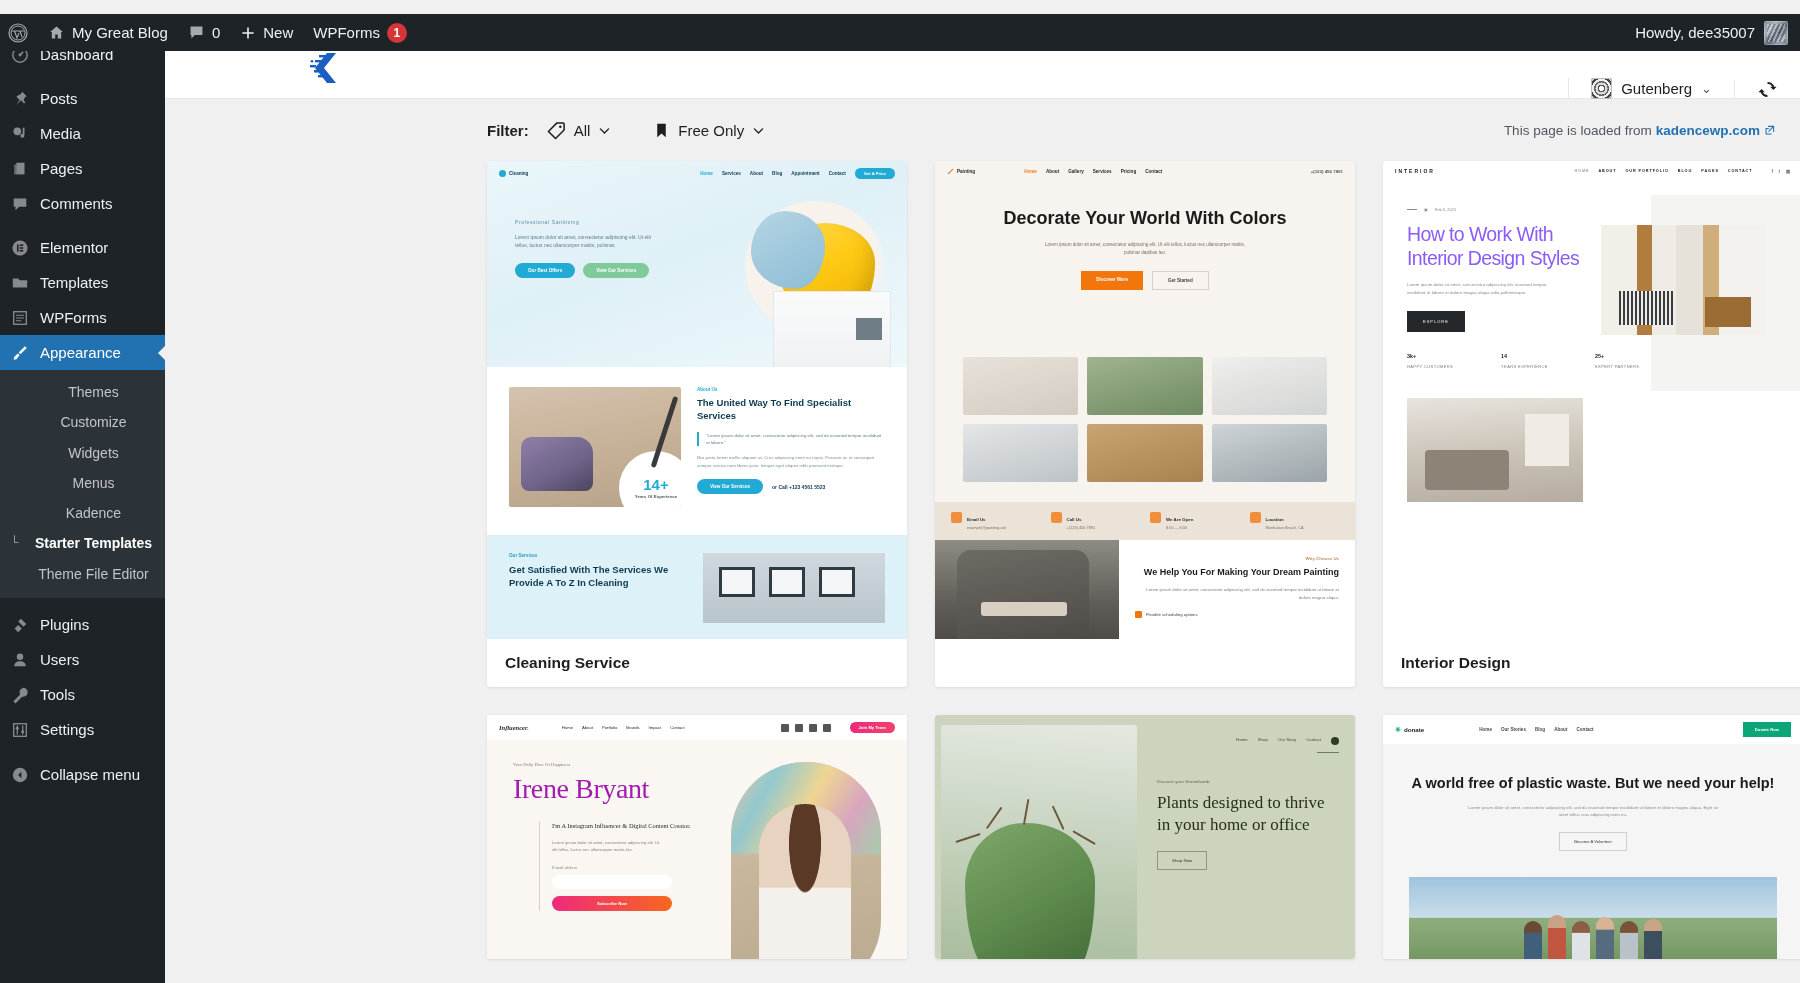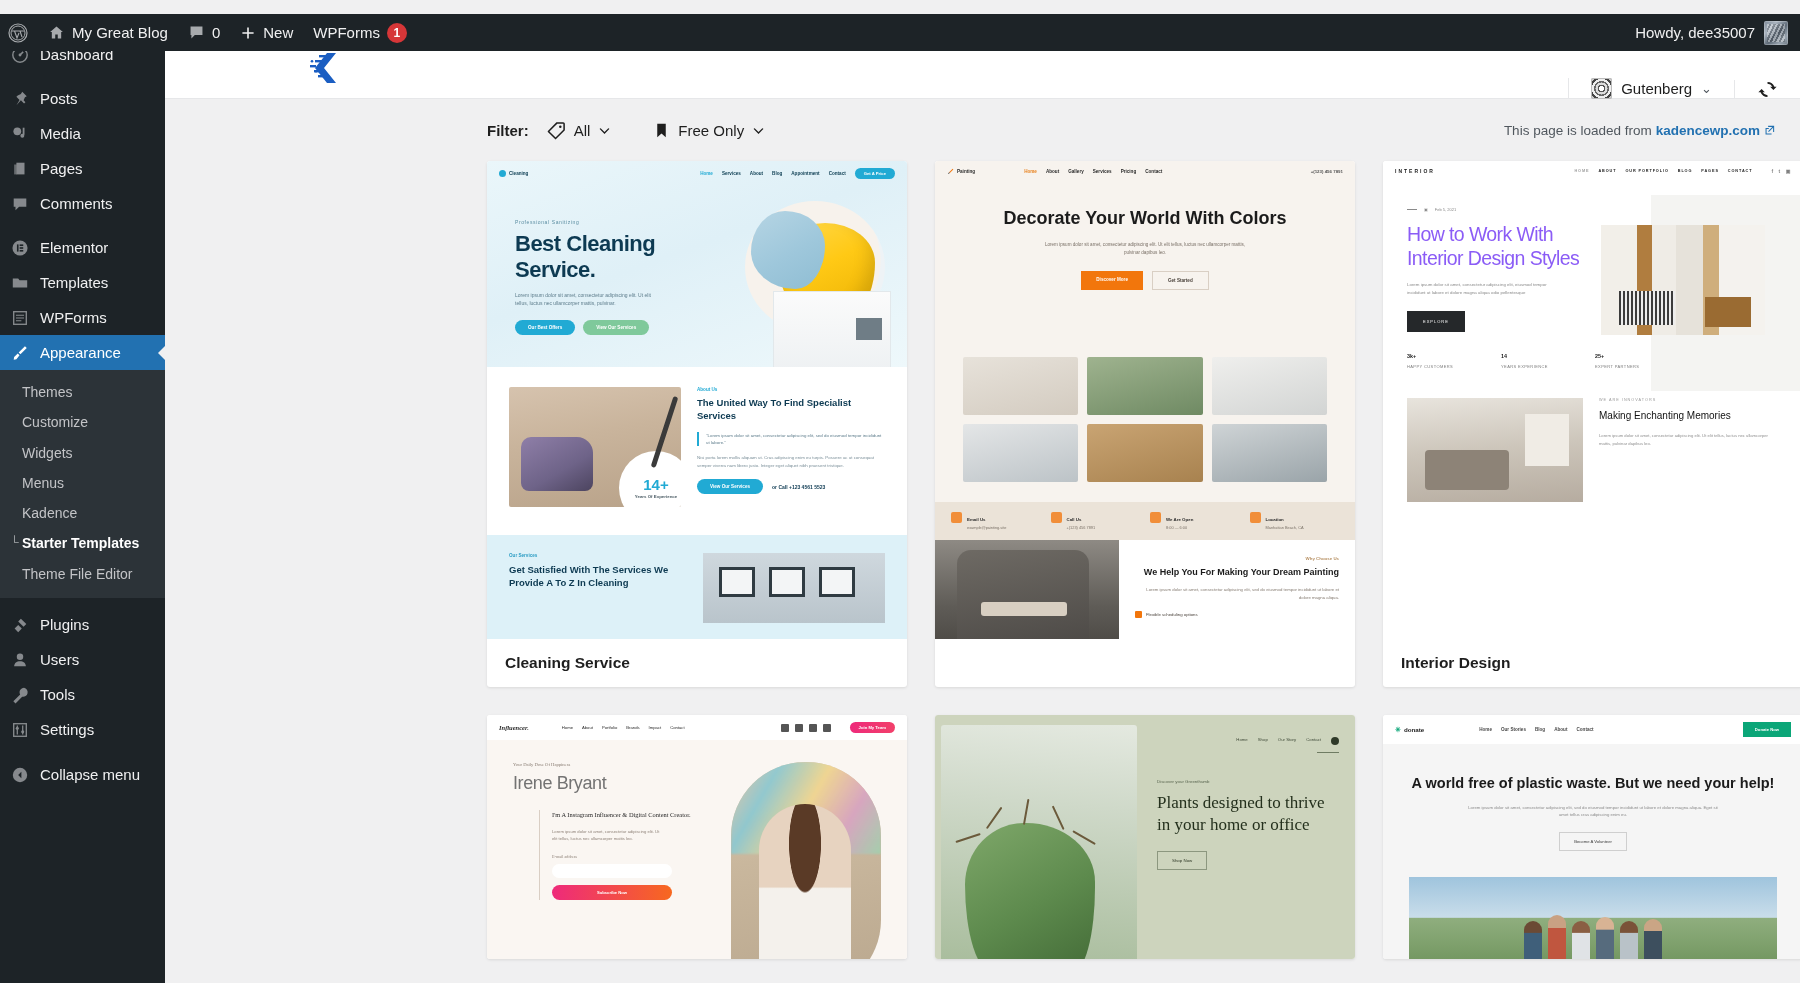--- a/index.html
+++ b/index.html
@@ -69,21 +69,21 @@
   .menu-item.active {
     background: #2271b1; color: #fff; font-weight: 400;
   }
   .menu-item.active .mi-ico { opacity: 1; }
   .menu-item.active::after {
     content: ""; position: absolute; right: -1px; top: 50%;
     margin-top: -8px;
     border: 8px solid transparent; border-right-color: #f0f0f1;
   }
   .menu-sep { height: 9px; }
-  .submenu { background: #2c3338; padding: 7px 0 9px 0; }
+  .submenu { background: #2c3338; padding: 7px 0 9px 0; text-align: center; }
   .sub-item {
     display: block; padding: 5px 0 5px 22px;
     font-size: 14px; color: #c3c4c7; line-height: 1.45;
   }
   .sub-item.current { color: #fff; font-weight: 700; position: relative; }
   .sub-item.current .tree {
     position: absolute; left: 10px; top: 6px;
     color: #a7aaad; font-size: 12px; font-weight: 400;
   }
   .collapse-row { margin-top: 10px; }
@@ -356,21 +356,21 @@
   .if-wrap { background: #faf6f2; }
   .if-nav { background: #fff; color: #2a2a2a; }
   .if-nav .m-brand { font-family: "Liberation Serif", serif; font-style: italic; font-size: 6.5px; }
   .if-nav .m-links { font-size: 4.2px; font-weight: 400; }
   .if-soc { display: flex; gap: 6px; margin-left: 12px; align-items: center; }
   .if-soc i { width: 8px; height: 8px; display: block; background: #2a2a2a; opacity: .8; border-radius: 1px; }
   .if-nav .m-btn { background: linear-gradient(90deg,#ee2a7b 0%,#f2406a 100%); margin-left: 10px; }
   .if-hero { display: flex; padding: 22px 26px 10px; }
   .if-left { width: 200px; }
   .if-eye { font-family: "Liberation Serif", serif; font-size: 4.6px; color: #8a7e74; margin-bottom: 6px; }
-  .if-h1 { font-family: Liberation Sans, sans-serif; font-size: 18px; color: #737373; letter-spacing: -.4px; }
+  .if-h1 { font-family: Liberation Serif, serif; font-size: 28px; color: #a21caf; letter-spacing: -.4px; }
   .if-sub { border-left: 1px solid #d9cec4; padding-left: 12px; margin: 16px 0 0 26px; }
   .if-sub-h { font-family: "Liberation Serif", serif; font-size: 6.4px; color: #2a2a2a; line-height: 1.5; }
   .if-sub-p { font-size: 4.2px; color: #8f8379; line-height: 1.75; margin-top: 8px; width: 110px; }
   .if-lab { font-family: "Liberation Serif", serif; font-size: 4.2px; color: #8f8379; margin-top: 12px; }
   .if-input { background: #fff; height: 14px; border-radius: 8px; margin-top: 5px; width: 120px; }
   .if-subbtn {
     background: linear-gradient(90deg,#ee2a7b 0%,#f7681f 100%);
     color: #fff; border-radius: 10px; height: 15px; width: 120px; margin-top: 7px;
     display: flex; align-items: center; justify-content: center;
     font-size: 4.2px; font-weight: 700;
@@ -733,21 +733,20 @@
               </span>
               <span class="m-btn">Get A Price</span>
             </div>
             <div class="cl-glove">
               <div class="cl-glove-hand"></div>
                 <div class="cl-cloth"></div>
             </div>
             <div class="cl-cab"></div>
             <div class="cl-hero-txt">
               <div class="cl-eyebrow">Professional Sanitizing</div>
-              <div class="cl-h1">Best Cleaning Service.</div>
               <div class="cl-p">Lorem ipsum dolor sit amet, consectetur adipiscing elit. Ut elit tellus, luctus nec ullamcorper mattis, pulvinar.</div>
               <div class="cl-btns">
                 <span class="cl-b1">Our Best Offers</span>
                 <span class="cl-b2">View Our Services</span>
               </div>
             </div>
           </div>
 
           <div class="cl-about">
             <div class="cl-ab-img">
@@ -906,25 +905,20 @@
                 <div class="t">EXPERT PARTNERS</div>
               </div>
             <div class="in-stat">
                 <div class="n">18+</div>
                 <div class="t">ACTIVE PROJECTS</div>
               </div>
           </div>
 
           <div class="in-bot">
             <div class="in-bot-img"></div>
-            <div class="in-bot-tx">
-              <div class="in-bot-eye">WE ARE INNOVATORS</div>
-              <div class="in-bot-h">Making Enchanting Memories</div>
-              <div class="in-bot-p">Lorem ipsum dolor sit amet, consectetur adipiscing elit. Ut elit tellus, luctus nec ullamcorper mattis, pulvinar dapibus leo.</div>
-            </div>
           </div>
         </div>
       </div>
       <div class="card-foot">Interior Design</div>
     </div>
 
     <div class="card short">
       <div class="thumb">
         <div class="mini if-wrap">
           <div class="m-nav if-nav">

